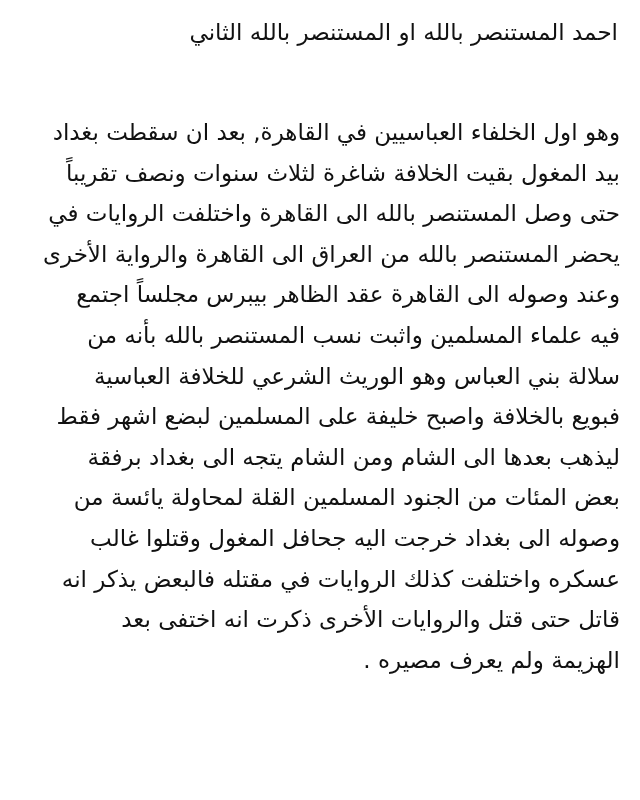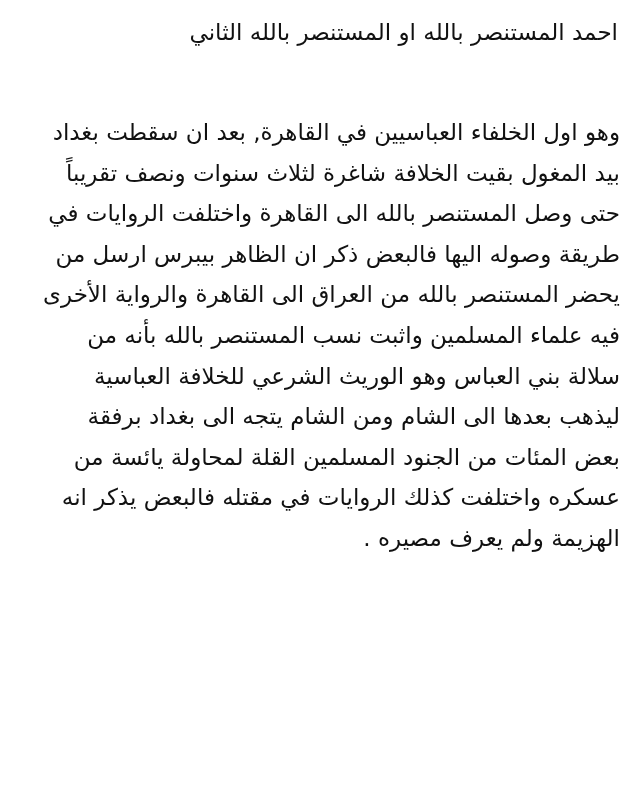--- a/index.html
+++ b/index.html
@@ -54,22 +54,25 @@
 </head>
 <body>
 
 <div class="doc">
   <h1 class="title">احمد المستنصر بالله او المستنصر بالله الثاني</h1>
 
   <div class="body-text">
     <span class="line">وهو اول الخلفاء العباسيين في القاهرة, بعد ان سقطت بغداد</span>
     <span class="line">بيد المغول بقيت الخلافة شاغرة لثلاث سنوات ونصف تقريباً</span>
     <span class="line">حتى وصل المستنصر بالله الى القاهرة واختلفت الروايات في</span>
-    <span class="line">طريقة وصوله اليها فالبعض ذكر ان الظاهر بيبرس ارسل من</span>
     <span class="line">يحضر المستنصر بالله من العراق الى القاهرة والرواية الأخرى</span>
+    <span class="line">وعند وصوله الى القاهرة عقد الظاهر بيبرس مجلساً اجتمع</span>
     <span class="line">فيه علماء المسلمين واثبت نسب المستنصر بالله بأنه من</span>
     <span class="line">سلالة بني العباس وهو الوريث الشرعي للخلافة العباسية</span>
+    <span class="line">فبويع بالخلافة واصبح خليفة على المسلمين لبضع اشهر فقط</span>
     <span class="line">ليذهب بعدها الى الشام ومن الشام يتجه الى بغداد برفقة</span>
     <span class="line">بعض المئات من الجنود المسلمين القلة لمحاولة يائسة من</span>
+    <span class="line">وصوله الى بغداد خرجت اليه جحافل المغول وقتلوا غالب</span>
     <span class="line">عسكره واختلفت كذلك الروايات في مقتله فالبعض يذكر انه</span>
+    <span class="line">قاتل حتى قتل والروايات الأخرى ذكرت انه اختفى بعد</span>
     <span class="line">الهزيمة ولم يعرف مصيره .</span>
   </div>
 </div>
 
 </body></html>

